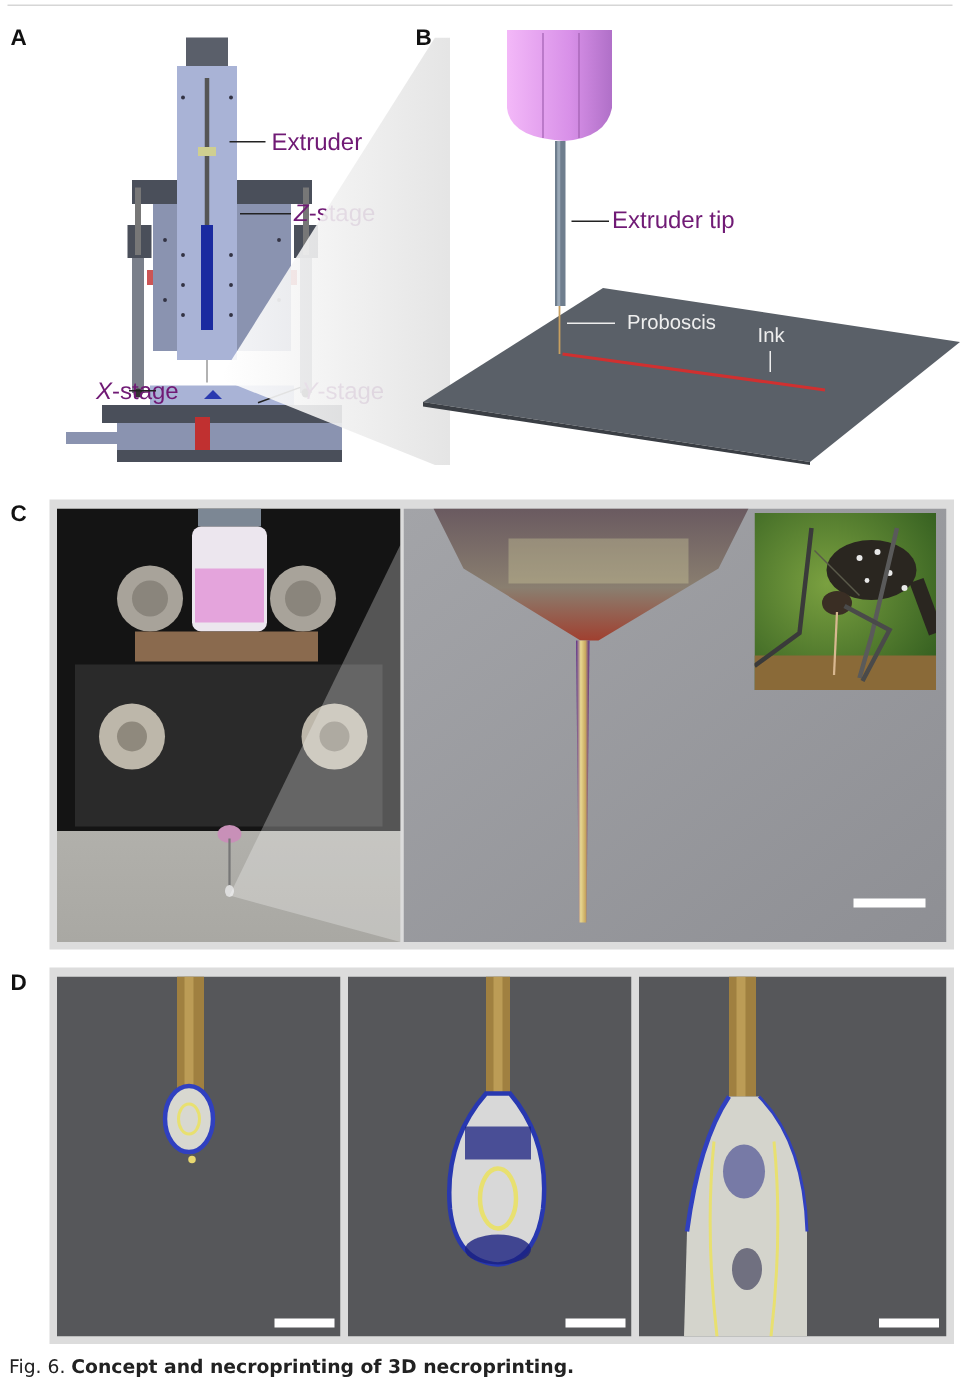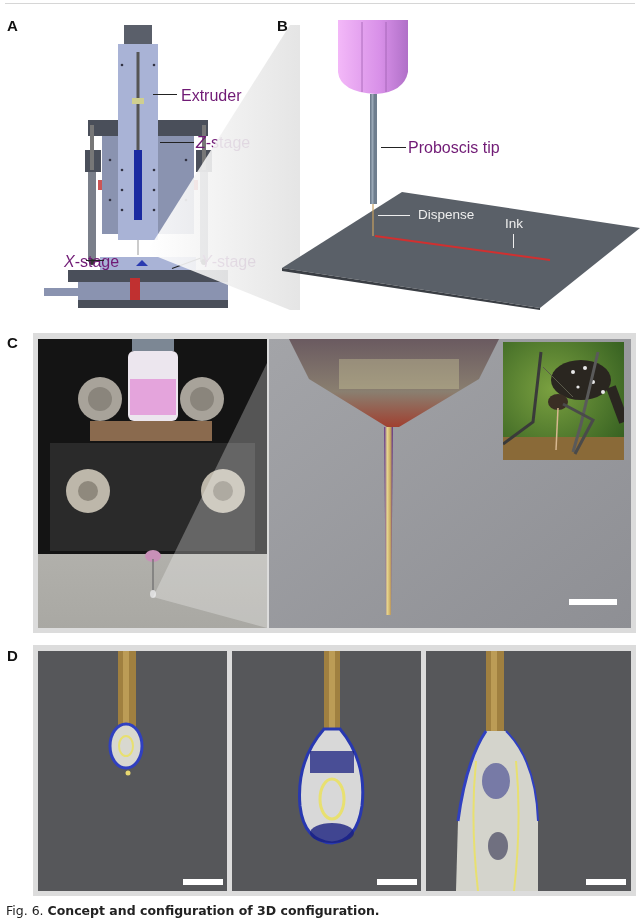--- a/index.html
+++ b/index.html
@@ -99,23 +99,23 @@
   <line x1="106" y1="12" x2="106" y2="82" stroke="#a060b0" stroke-width="0.8"></line>
   <rect x="90" y="84" width="7" height="110" fill="#6f7e8e"></rect>
   <rect x="91.5" y="84" width="2" height="110" fill="#9aa8b6"></rect>
 
   <polygon points="2,258 122,182 360,218 260,298" fill="#5a6068"></polygon>
   <polygon points="2,258 260,298 260,300 2,261" fill="#3a3e44"></polygon>
   <line x1="93" y1="194" x2="93" y2="226" stroke="#c8a060" stroke-width="1.2"></line>
   <line x1="95" y1="226" x2="270" y2="250" stroke="#d03030" stroke-width="2"></line>
 </svg>
 <div class="abs" style="left:381px;top:147px;width:25px;height:1px;background:#222;"></div>
-<div class="abs anno" style="left:408px;top:139px;">Proboscis tip</div>
+<div class="abs anno" style="left:408px;top:139px;">Extruder tip</div>
 <div class="abs" style="left:378px;top:215px;width:32px;height:1px;background:#eee;"></div>
-<div class="abs anno-w" style="left:418px;top:207px;">Dispense</div>
+<div class="abs anno-w" style="left:418px;top:207px;">Proboscis</div>
 <div class="abs anno-w" style="left:505px;top:216px;">Ink</div>
 <div class="abs" style="left:513px;top:234px;width:1px;height:14px;background:#eee;"></div>
 
 <div class="abs plabel" style="left:7px;top:334px;">C</div>
 <div class="abs frame" style="left:33px;top:333px;width:603px;height:300px;"></div>
 <svg class="abs" style="left:38px;top:339px;" width="229" height="289">
   <defs>
     <linearGradient id="cfloor" x1="0" y1="0" x2="0" y2="1">
         <stop offset="0" stop-color="#c8c7c2"></stop>
         <stop offset="1" stop-color="#a9a8a3"></stop>
@@ -227,14 +227,14 @@
   <path d="M80,80 Q110,110 112,170" stroke="#3040c0" stroke-width="2" fill="none"></path>
   <ellipse cx="70" cy="130" rx="14" ry="18" fill="#1a2080" opacity="0.5"></ellipse>
   <ellipse cx="72" cy="195" rx="10" ry="14" fill="#707080"></ellipse>
   <path d="M50,110 Q44,170 52,240" stroke="#e8e070" stroke-width="2" fill="none"></path>
   <path d="M90,110 Q96,170 88,240" stroke="#e8e070" stroke-width="2" fill="none"></path>
   <rect x="160" y="228" width="40" height="6" fill="#fff"></rect>
 </svg>
 
 <div class="abs caption">
   <span>Fig. 6.</span>
-  <b>Concept and configuration of 3D configuration.</b>
+  <b>Concept and necroprinting of 3D necroprinting.</b>
 </div>
 
 </body></html>

